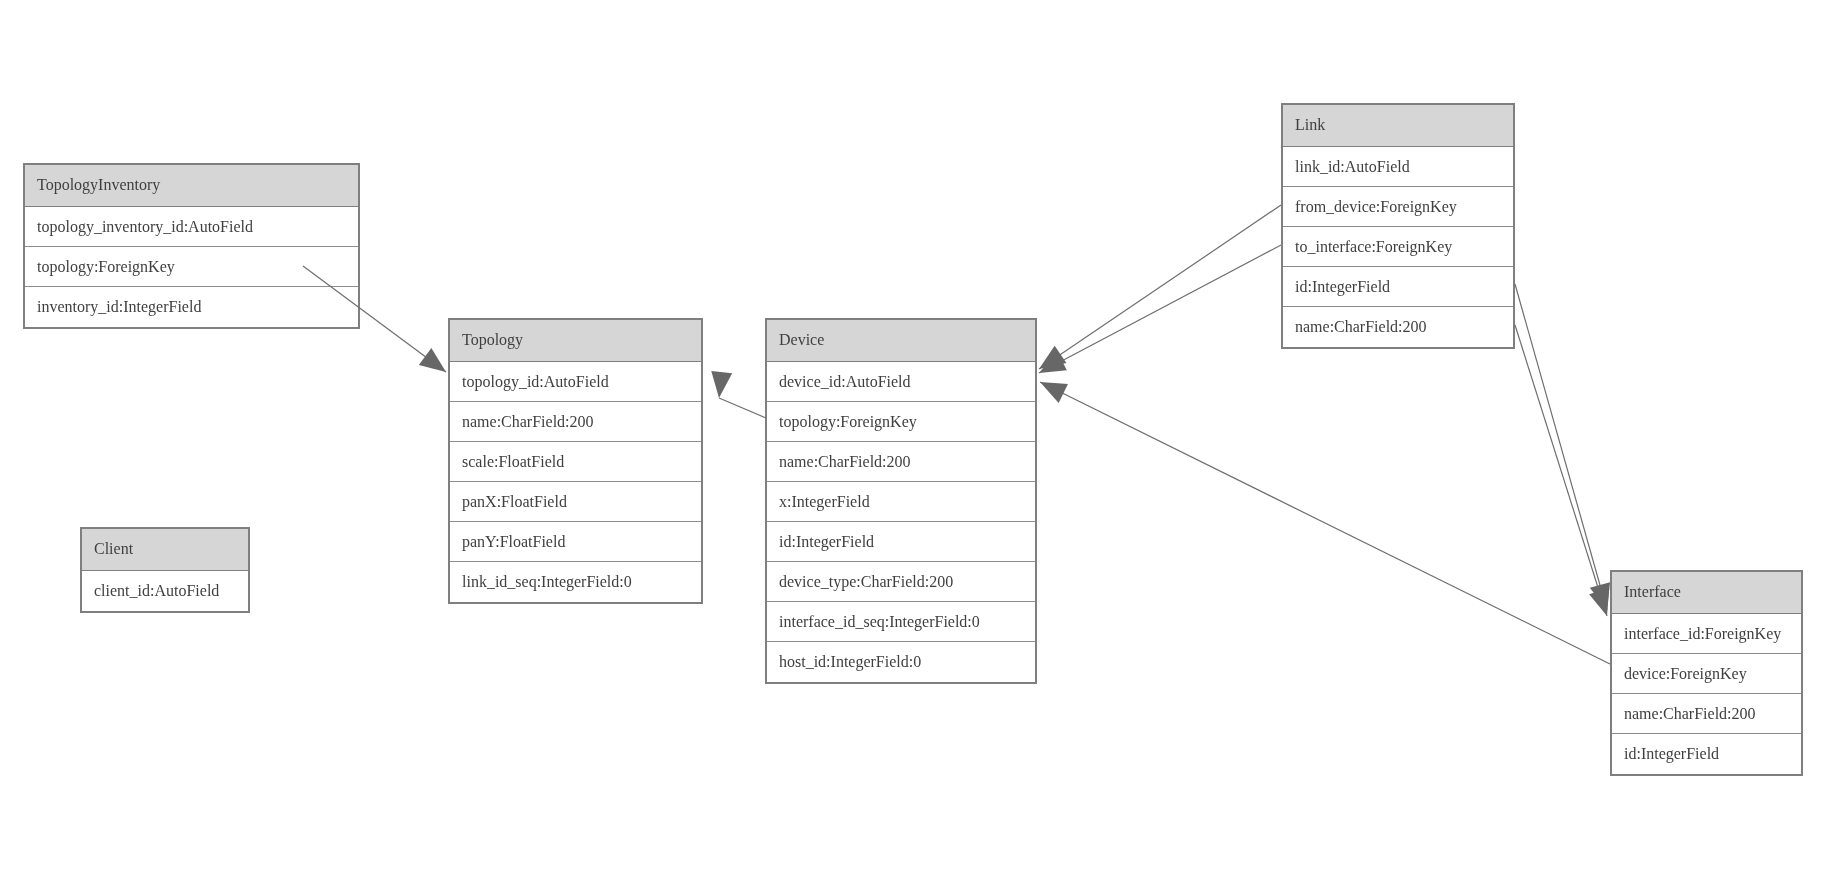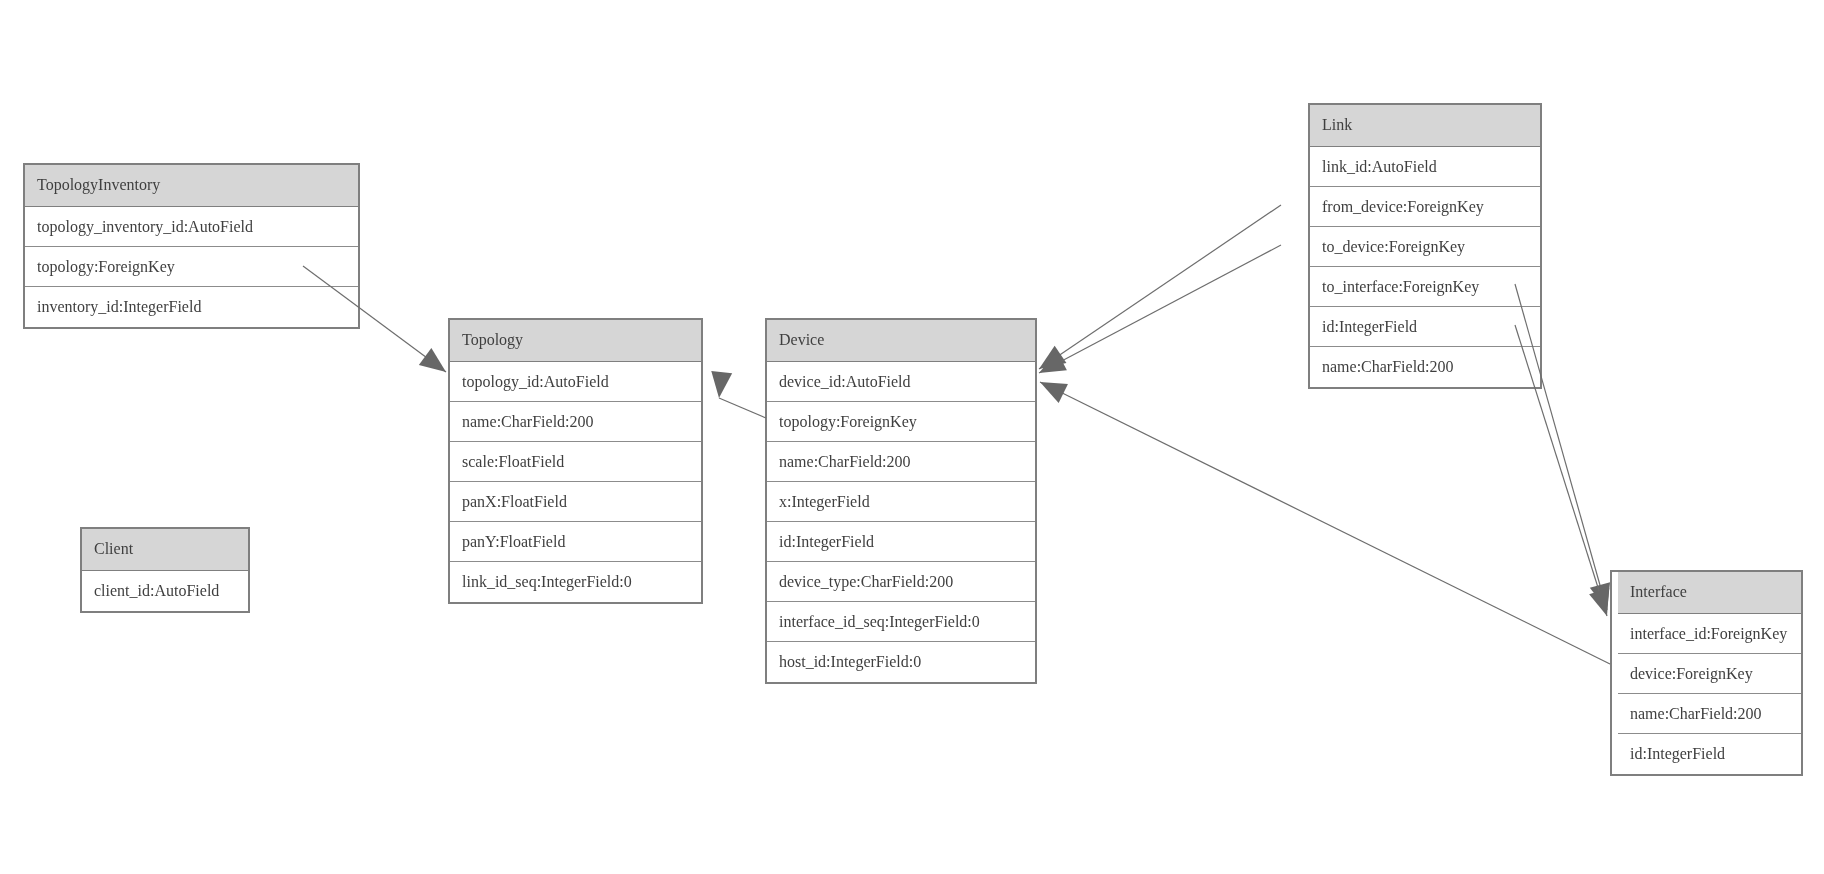--- a/index.html
+++ b/index.html
@@ -103,32 +103,31 @@
           <div class="table-row">device_id:AutoField</div>
           <div class="table-row">topology:ForeignKey</div>
           <div class="table-row">name:CharField:200</div>
           <div class="table-row">x:IntegerField</div>
           <div class="table-row">id:IntegerField</div>
           <div class="table-row">device_type:CharField:200</div>
           <div class="table-row">interface_id_seq:IntegerField:0</div>
           <div class="table-row">host_id:IntegerField:0</div>
         </div>
   </div>
-      <div class="table" style="left: 1281px; top: 103px; width: 234px; margin-left: 27px;">
+      <div class="table" style="left: 1281px; top: 103px; width: 234px;">
     <div class="table-header">Link</div>
     <div class="table-rows">
           <div class="table-row">link_id:AutoField</div>
           <div class="table-row">from_device:ForeignKey</div>
-          <div class="table-row">to_device:ForeignKey</div>
           <div class="table-row">to_interface:ForeignKey</div>
           <div class="table-row">id:IntegerField</div>
           <div class="table-row">name:CharField:200</div>
         </div>
   </div>
-      <div class="table" style="left: 1610px; top: 570px; width: 193px; padding-left: 6px;">
+      <div class="table" style="left: 1610px; top: 570px; width: 193px;">
     <div class="table-header">Interface</div>
     <div class="table-rows">
           <div class="table-row">interface_id:ForeignKey</div>
           <div class="table-row">device:ForeignKey</div>
           <div class="table-row">name:CharField:200</div>
           <div class="table-row">id:IntegerField</div>
         </div>
   </div>
     </div>
 </div>

